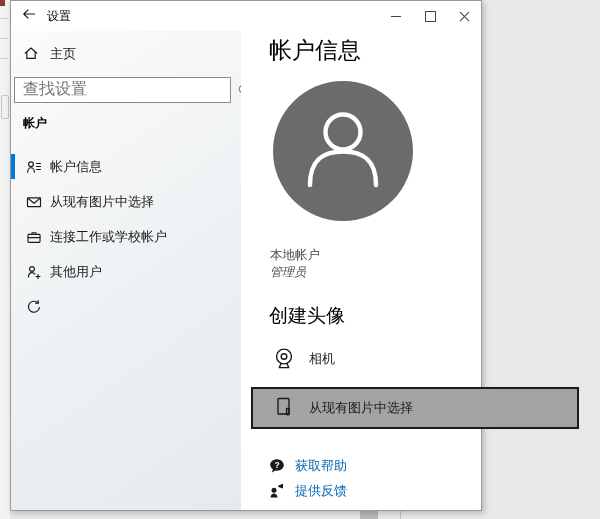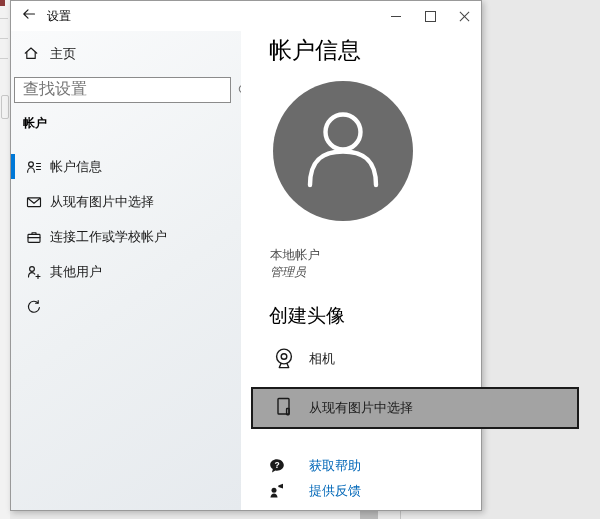--- a/index.html
+++ b/index.html
@@ -65,21 +65,21 @@
   .camera-row .big-icon{width:26px;height:26px;}
   .camera-row .row-label{margin-left:12px;margin-top:4px;font-size:13px;}
   .browse-btn{position:absolute;left:10px;top:356px;width:328px;height:42px;background:#a3a3a3;
               border:2px solid #1a1a1a;box-sizing:border-box;display:flex;align-items:center;cursor:pointer;}
   .browse-btn .big-icon{width:26px;height:26px;margin-left:18px;}
   .browse-btn .row-label{margin-left:12px;font-size:13px;}
   svg.big{stroke:#1a1a1a;fill:none;stroke-width:1.4;stroke-linecap:round;stroke-linejoin:round;}
 
   .link-row{position:absolute;left:27px;display:flex;align-items:center;cursor:pointer;}
   .link-row .link-icon{width:18px;height:18px;display:flex;}
-  .link-row .link-label{margin-left:23px;font-size:13px;color:var(--link);}
+  .link-row .link-label{margin-left:9px;font-size:13px;color:var(--link);}
   .link-help{top:426px;}
   .link-feedback{top:451px;}
 </style>
 </head>
 <body>
 
 <div class="stage" style="--accent:#0078d7;--link:#0067b8;">
 
   <div class="bg-sliver">
     <span class="red-dot"></span>

